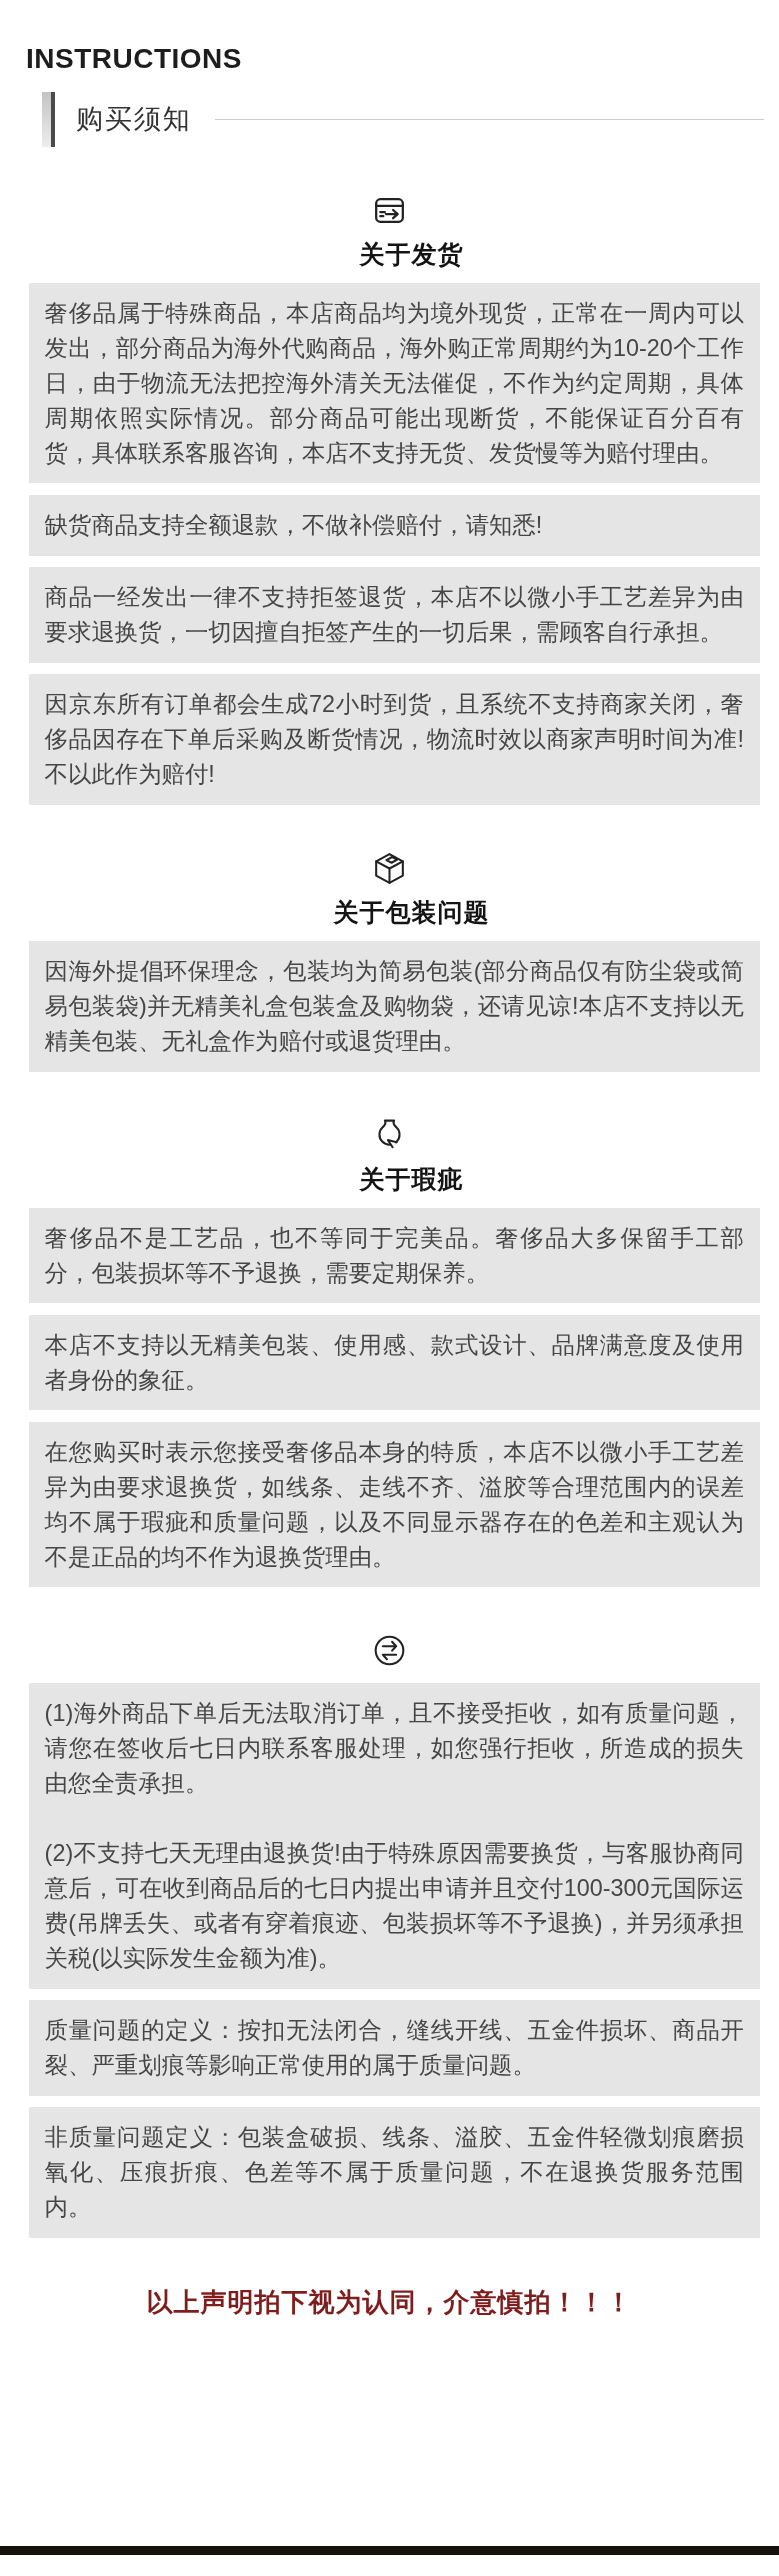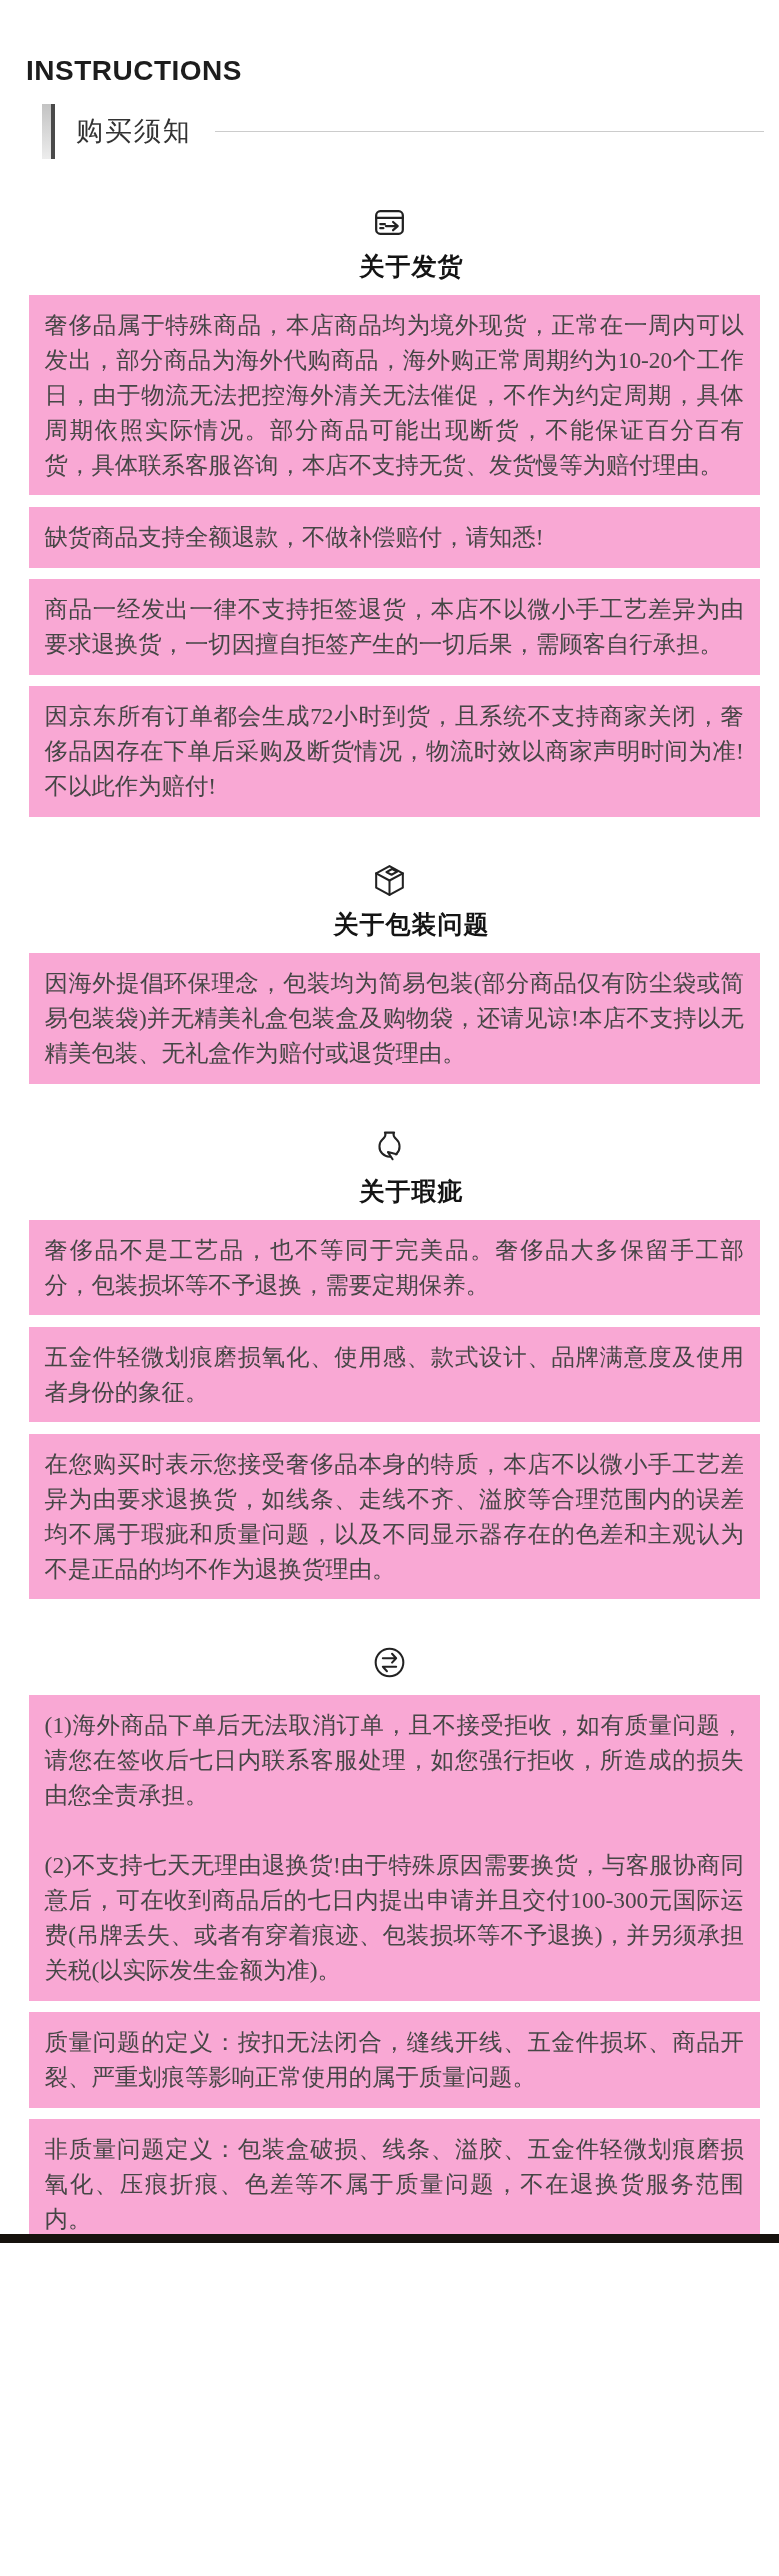--- a/index.html
+++ b/index.html
@@ -1,32 +1,32 @@
 <!DOCTYPE html>
 <html><head>
 <meta charset="utf-8">
 <style>
   html,body{margin:0;padding:0;background:#fff;}
   body{font-family:"Liberation Sans","DejaVu Sans",sans-serif;}
-  .page{position:relative;width:779px;height:2231px;background:#ffffff;overflow:hidden;margin:12px auto;}
+  .page{position:relative;width:779px;height:2555px;background:#ffffff;overflow:hidden;margin:0 auto;}
 
   .eyebrow{padding:43px 0 0 26px;font-size:28px;font-weight:600;color:#1d1d1d;letter-spacing:0.5px;}
 
   .head-row{display:flex;align-items:center;margin:16.6px 14.6px 0 30px;padding-left:12px;}
   .accent-bar{width:12.7px;height:55px;flex:none;background:linear-gradient(180deg,#c3c3c3 0%,#ededed 100%);position:relative;}
   .accent-bar::after{content:"";position:absolute;top:0;right:0;width:3.9px;height:100%;background:#4a4a4a;}
   .head-title{font-size:27px;color:#333;margin:0 0 0 21.4px;font-weight:400;letter-spacing:1.9px;white-space:nowrap;}
   .head-rule{flex:1;height:1px;background:#cccccc;margin-left:23.4px;}
 
   .policy-section{margin-top:43px;}
   .sec-icon{display:flex;justify-content:center;}
   .sec-icon svg{width:41px;height:41px;display:block;}
   .sec-title{text-align:center;font-size:25px;color:#141414;font-weight:700;margin:7.8px 0 0;letter-spacing:1px;padding-left:44px;}
   .blocks{margin-top:1.9px;}
-  .block{background:#f9a8d4;margin:11.7px 19.5px 0 29px;padding:12.7px 15.6px;font-family:Liberation Serif, serif;}
+  .block{background:#e5e5e5;margin:11.7px 19.5px 0 29px;padding:12.7px 15.6px;}
   .block p{margin:0;font-size:23.4px;line-height:35px;color:#464646;text-align:justify;}
   .block p + p{margin-top:35px;}
 
   .footer-notice{text-align:center;font-size:26px;font-weight:700;color:#7f1d1d;margin-top:47px;letter-spacing:1px;}
   .bottom-bar{position:absolute;left:0;bottom:0;width:100%;height:8.8px;background:#16110d;}
 </style>
 </head>
 <body>
 
 <div class="page">
@@ -95,21 +95,21 @@
         <path d="M27 26.5l-8.5-2 4.5 7" fill="#fff"></path>
       </g>
         </svg>
     </div>
     <h3 class="sec-title">关于瑕疵</h3>
     <div class="blocks">
       <div class="block">
         <p>奢侈品不是工艺品，也不等同于完美品。奢侈品大多保留手工部分，包装损坏等不予退换，需要定期保养。</p>
       </div>
       <div class="block">
-        <p>五金件轻微划痕磨损氧化、使用感、款式设计、品牌满意度及使用者身份的象征。</p>
+        <p>本店不支持以无精美包装、使用感、款式设计、品牌满意度及使用者身份的象征。</p>
       </div>
       <div class="block">
         <p>在您购买时表示您接受奢侈品本身的特质，本店不以微小手工艺差异为由要求退换货，如线条、走线不齐、溢胶等合理范围内的误差均不属于瑕疵和质量问题，以及不同显示器存在的色差和主观认为不是正品的均不作为退换货理由。</p>
       </div>
     </div>
   </section>
 
   <section class="policy-section">
     <div class="sec-icon">
       <svg viewBox="0 0 40 40" aria-hidden="true">

